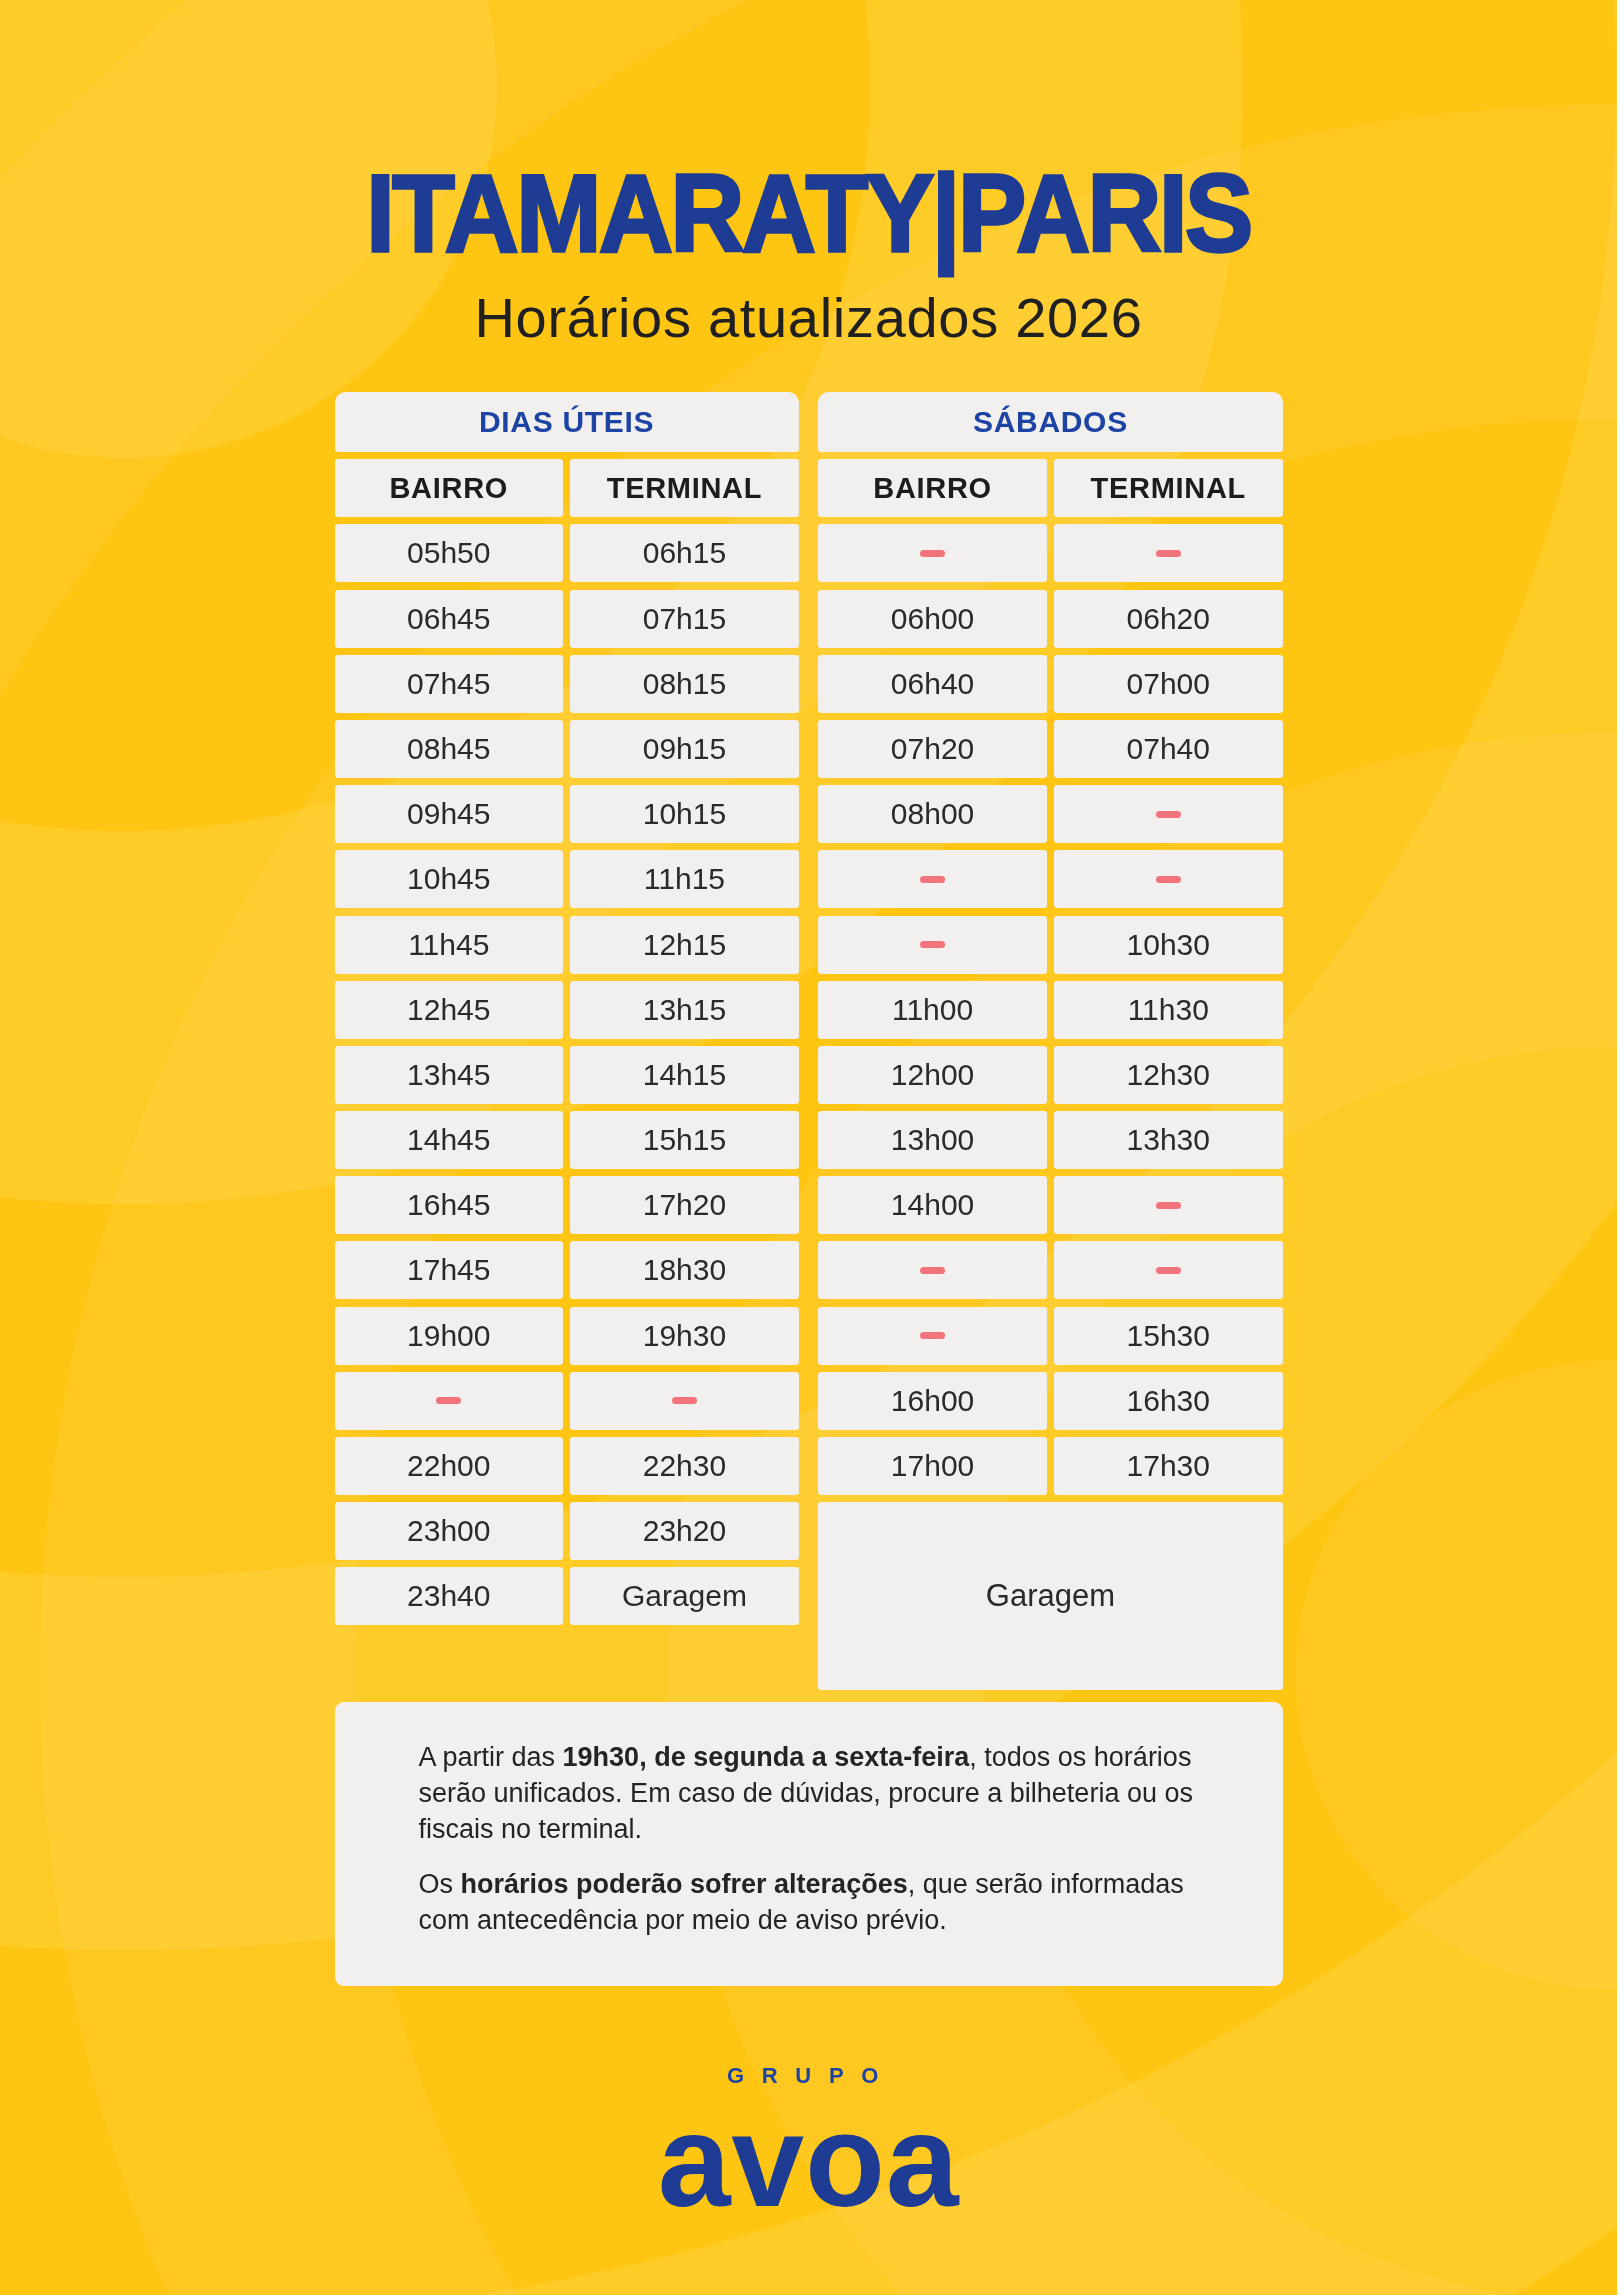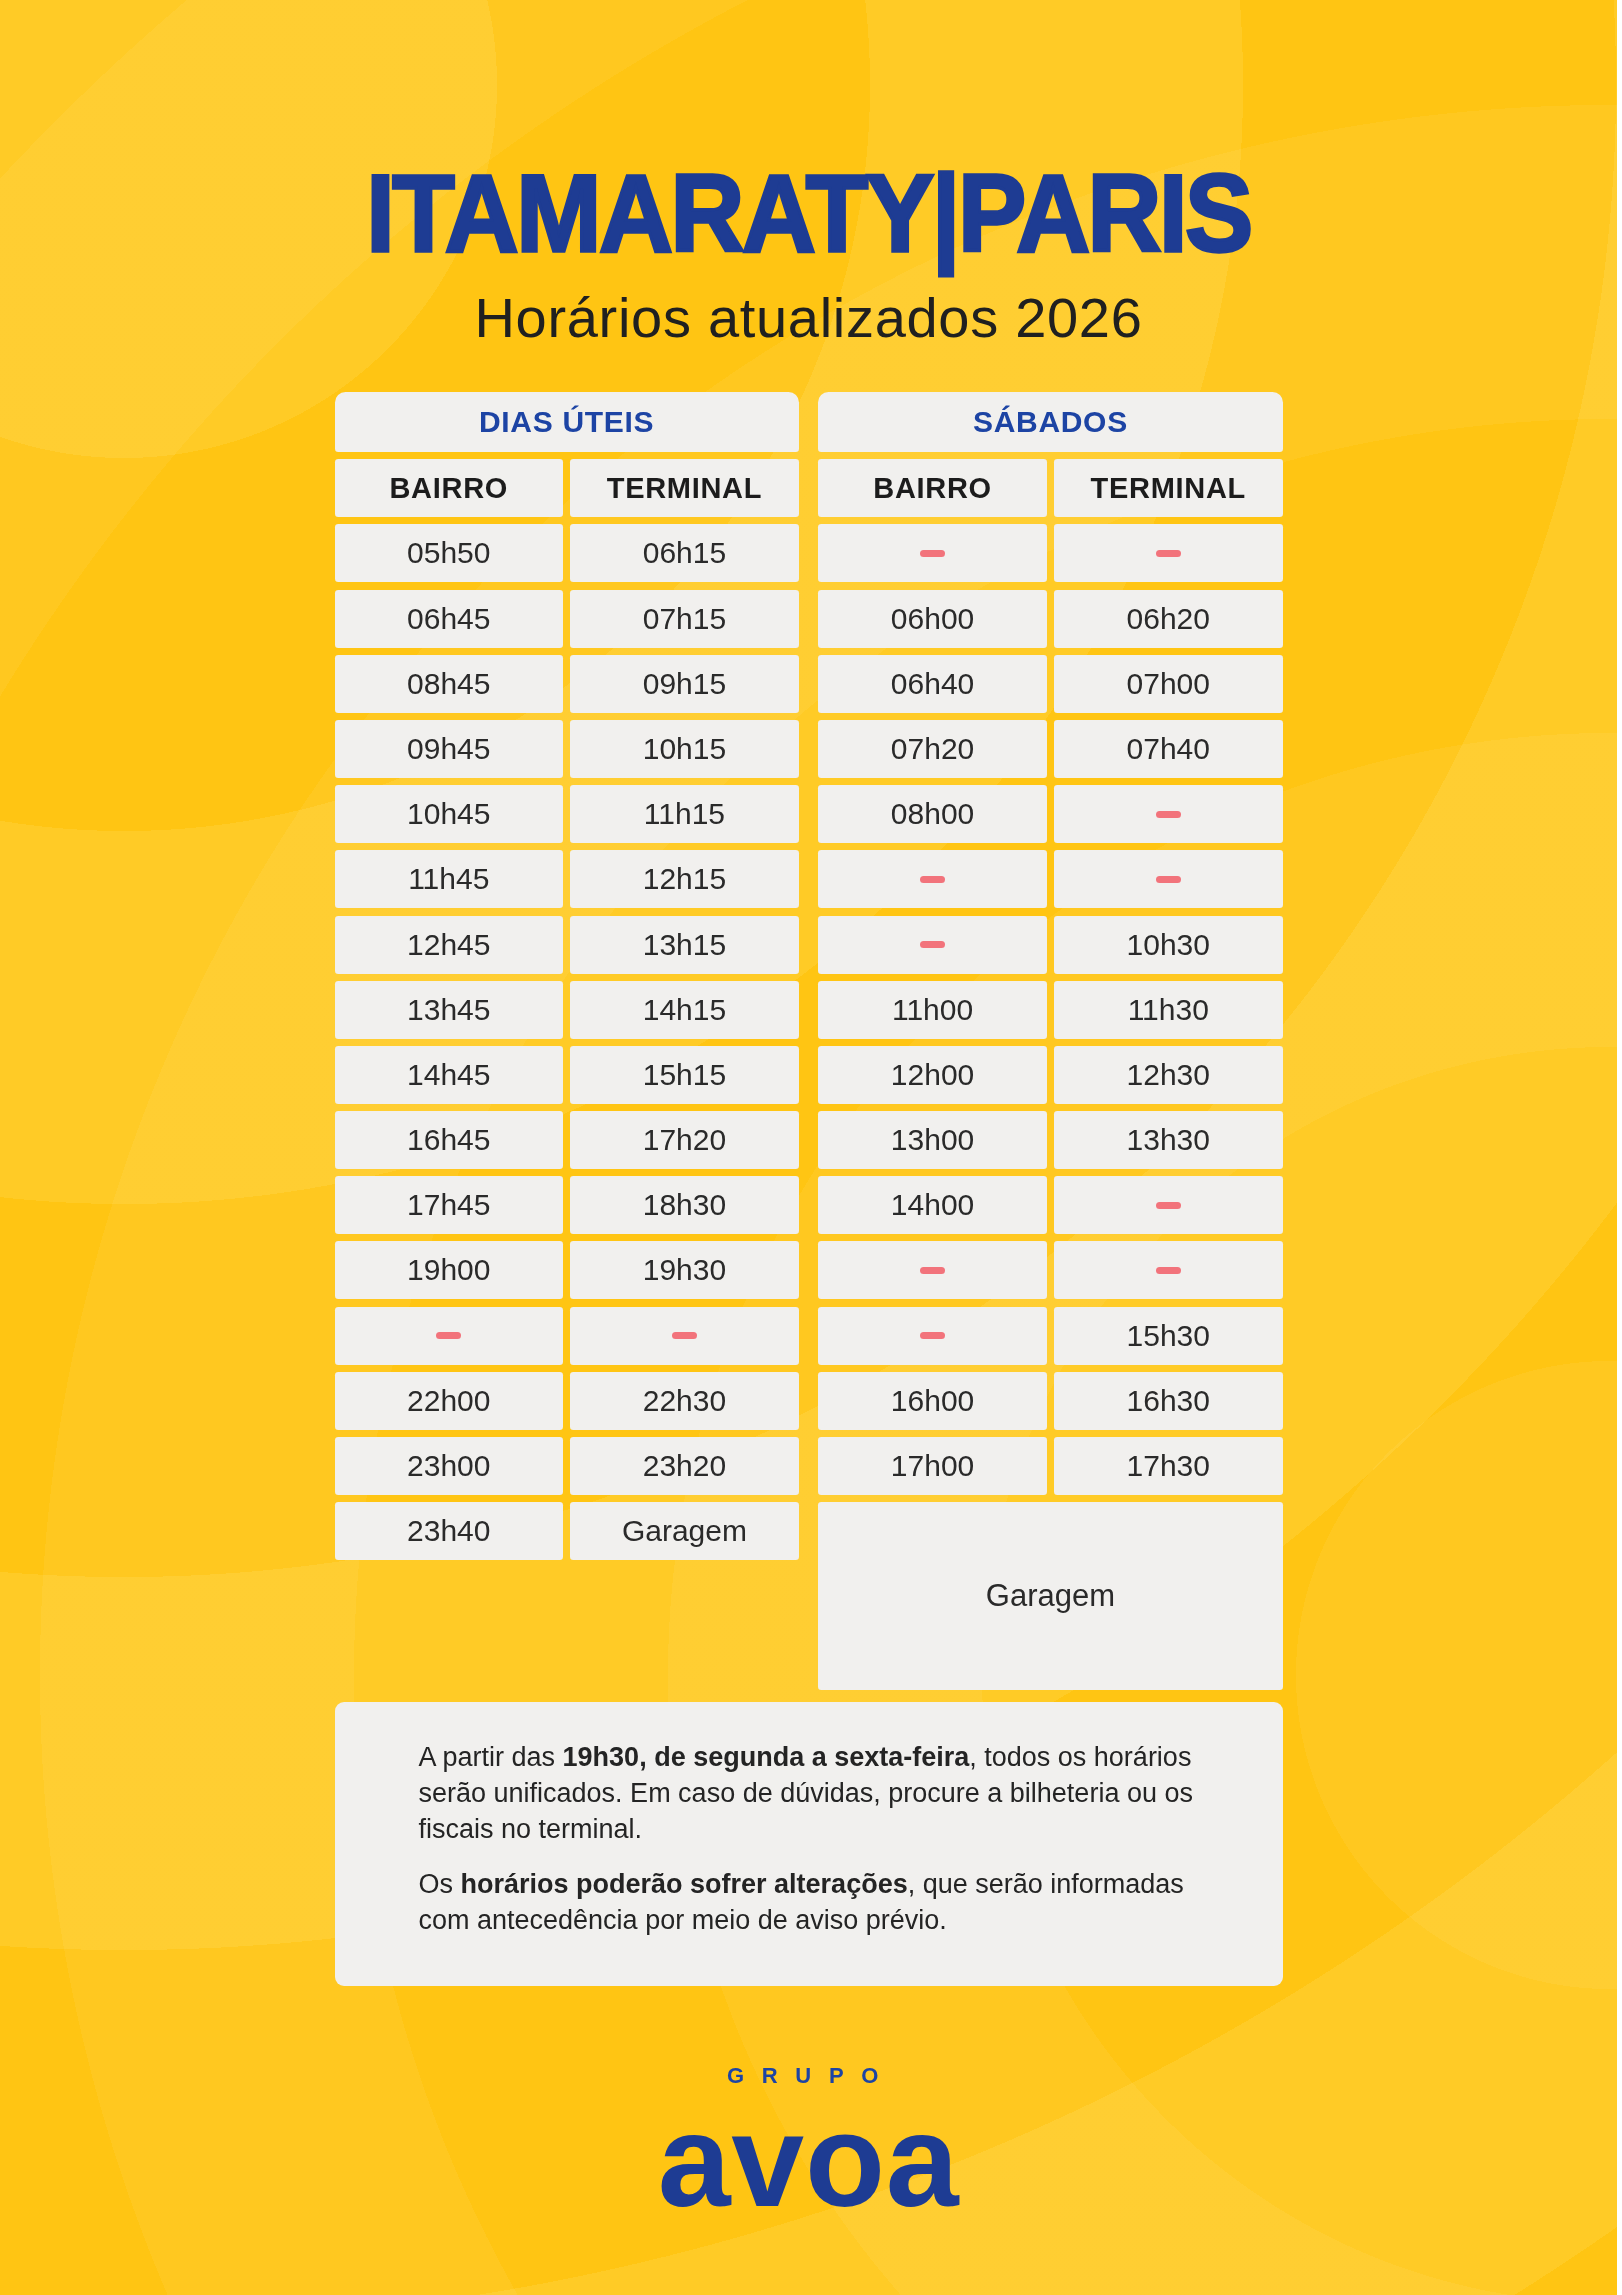--- a/index.html
+++ b/index.html
@@ -114,20 +114,24 @@
       <div class="t-body">
           <div class="t-row">
             <div class="cell">05h50</div>
             <div class="cell">06h15</div>
           </div>
           <div class="t-row">
             <div class="cell">06h45</div>
             <div class="cell">07h15</div>
           </div>
           <div class="t-row">
+            <div class="cell">07h45</div>
+            <div class="cell">08h15</div>
+          </div>
+          <div class="t-row">
             <div class="cell">08h45</div>
             <div class="cell">09h15</div>
           </div>
           <div class="t-row">
             <div class="cell">09h45</div>
             <div class="cell">10h15</div>
           </div>
           <div class="t-row">
             <div class="cell">10h45</div>
             <div class="cell">11h15</div>

